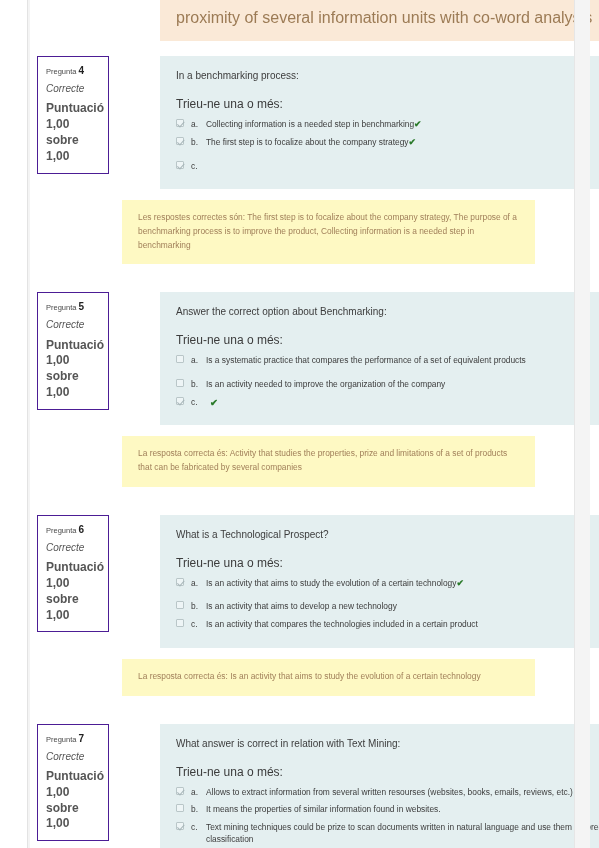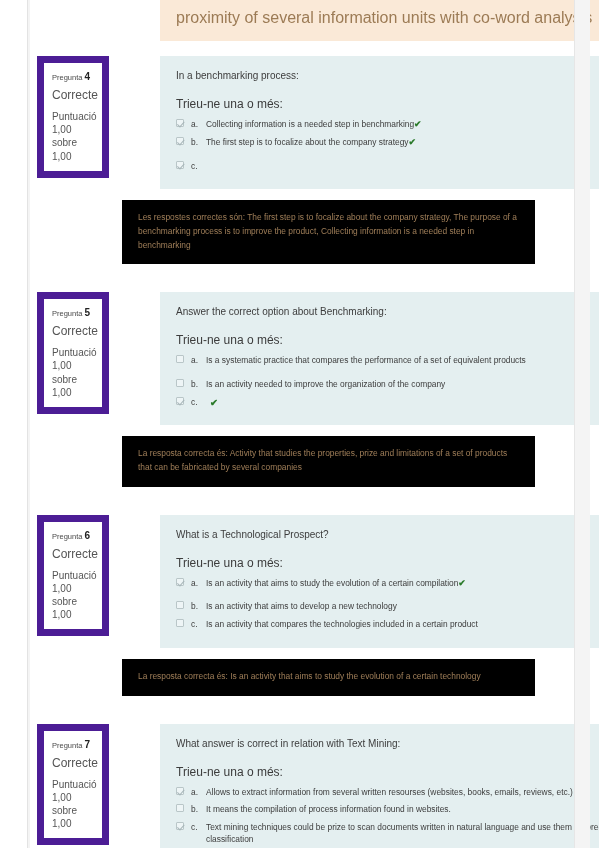--- a/index.html
+++ b/index.html
@@ -49,44 +49,46 @@
     padding-left: 92px;
     margin-bottom: 10px;
   }
 
   
   .info-box {
     position: absolute;
     left: 7px;
     top: 0;
     width: 72px;
-    border: 7px solid #4c1d95;
+    border: 1px solid #4c1d95;
     background: #ffffff;
     padding: 7px 7px 8px 8px;
     line-height: 1.32;
   }
   .info-qnum {
     font-size: 7.5px;
     color: #4a4a4a;
     white-space: nowrap;
     margin-bottom: 5px;
   }
   .info-qnum b {
     font-size: 10px;
     font-weight: bold;
     color: #222;
   }
   .info-state {
+    font-size: 10px;
+    color: #555;
+    margin-bottom: 6px;
+    font-style: italic;
+  }
+  .info-grade {
     font-size: 12px;
     color: #555;
-    margin-bottom: 6px;
-  }
-  .info-grade {
-    font-size: 10px;
-    color: #555;
+    font-weight: bold;
   }
 
   
   .panel {
     background: #e4eff0;
     padding: 12px 16px 14px 16px;
     width: 511px;
     margin-left: 38px;
   }
   .panel.partial-top {
@@ -161,21 +163,21 @@
     text-align: center;
     color: #2a7a2a;
     font-size: 9.5px;
     font-weight: bold;
     line-height: 1.45;
   }
   .right-tick.empty { color: transparent; }
 
   
   .feedback {
-    background: #000000;
+    background: #fef9c3;
     color: #a07f59;
     font-size: 8.4px;
     line-height: 1.62;
     padding: 11px 16px 12px 16px;
     width: 413px;
     margin-top: 11px;
   }
   .spacer-sm { height: 15px; }
 </style>
 </head>
@@ -274,21 +276,21 @@
               <div>sobre 1,00</div>
             </div>
           </div>
           <div class="panel">
             <div class="qtext">What is a Technological Prospect?</div>
             <div class="prompt">Trieu-ne una o més:</div>
             <div class="opt-list">
               <div class="opt">
                 <span class="cbox checked"></span>
                 <span class="opt-letter">a.</span>
-                <span class="opt-text"><span>Is an activity that aims to study the evolution of a certain compilation</span><span class="inline-tick">✔</span></span>
+                <span class="opt-text"><span>Is an activity that aims to study the evolution of a certain technology</span><span class="inline-tick">✔</span></span>
                 <span class="right-tick empty">✔</span>
               </div>
               <div class="opt gap">
                 <span class="cbox"></span>
                 <span class="opt-letter">b.</span>
                 <span class="opt-text"><span>Is an activity that aims to develop a new technology</span></span>
                 <span class="right-tick empty">✔</span>
               </div>
               <div class="opt">
                 <span class="cbox"></span>
@@ -316,21 +318,21 @@
             <div class="opt-list">
               <div class="opt">
                 <span class="cbox checked"></span>
                 <span class="opt-letter">a.</span>
                 <span class="opt-text"><span>Allows to extract information from several written resourses (websites, books, emails, reviews, etc.)</span></span>
                 <span class="right-tick">✔</span>
               </div>
               <div class="opt">
                 <span class="cbox"></span>
                 <span class="opt-letter">b.</span>
-                <span class="opt-text"><span>It means the compilation of process information found in websites.</span></span>
+                <span class="opt-text"><span>It means the properties of similar information found in websites.</span></span>
                 <span class="right-tick empty">✔</span>
               </div>
               <div class="opt">
                 <span class="cbox checked"></span>
                 <span class="opt-letter">c.</span>
                 <span class="opt-text"><span>Text mining techniques could be prize to scan documents written in natural language and use them for predictive classification</span></span>
                 <span class="right-tick">✔</span>
               </div>
             </div>
           </div>

